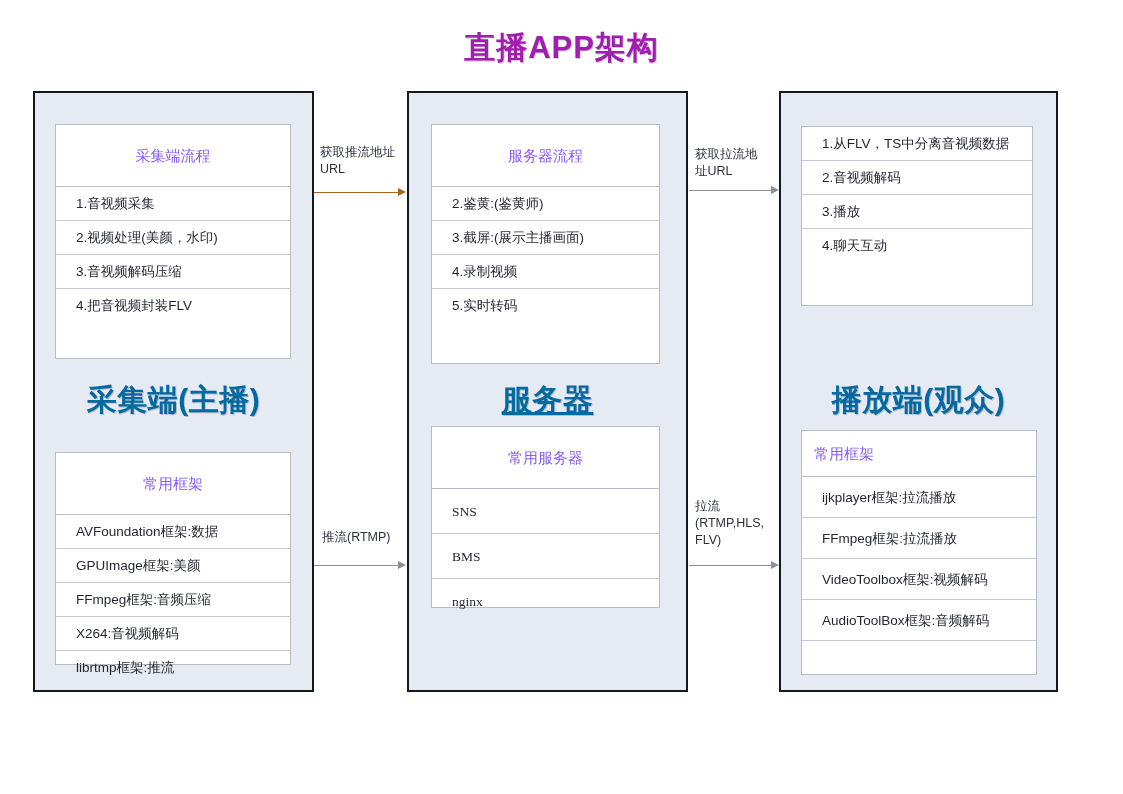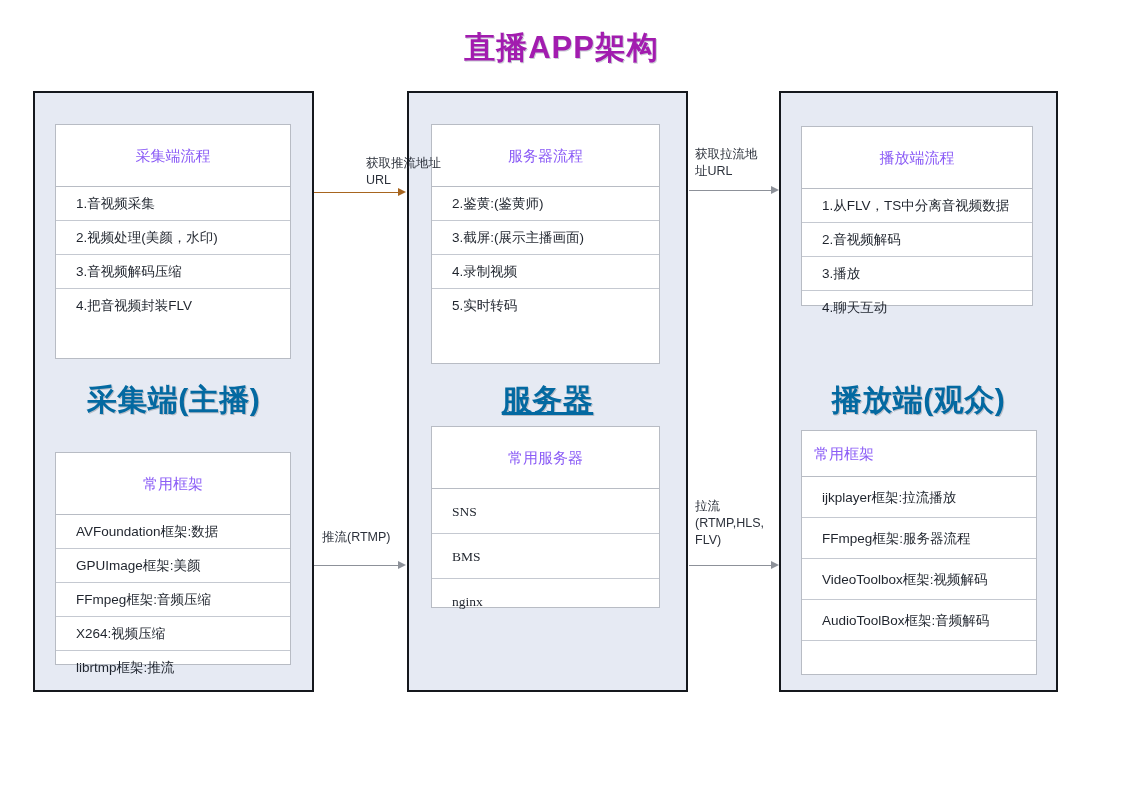--- a/index.html
+++ b/index.html
@@ -123,21 +123,21 @@
     font-size: 12.5px;
     line-height: 17px;
     color: #2b303a;
     white-space: pre-line;
   }
 
   
   #conn-push-url     { left: 314px; top: 192px; width: 93px; }
   #conn-push-url .conn-line { width: 85px; }
   #conn-push-url .conn-head { left: 84px; }
-  #conn-push-url-label { left: 320px; top: 155px; width: 90px; margin-left: 46px; }
+  #conn-push-url-label { left: 320px; top: 144px; width: 90px; }
 
   #conn-pull-url     { left: 689px; top: 190px; width: 91px; }
   #conn-pull-url .conn-line { width: 83px; }
   #conn-pull-url .conn-head { left: 82px; }
   #conn-pull-url-label { left: 695px; top: 146px; width: 86px; }
 
   #conn-rtmp         { left: 314px; top: 565px; width: 93px; }
   #conn-rtmp .conn-line { width: 85px; }
   #conn-rtmp .conn-head { left: 84px; }
   #conn-rtmp-label   { left: 322px; top: 529px; width: 92px; }
@@ -162,21 +162,21 @@
   <div class="card-row">4.把音视频封装FLV</div>
 </div>
 
 <div class="section-heading" id="heading-capture">采集端(主播)</div>
 
 <div class="card" id="card-capture-fw">
   <div class="card-header">常用框架</div>
   <div class="card-row">AVFoundation框架:数据</div>
   <div class="card-row">GPUImage框架:美颜</div>
   <div class="card-row">FFmpeg框架:音频压缩</div>
-  <div class="card-row">X264:视频压缩</div>
+  <div class="card-row">X264:音视频解码</div>
   <div class="card-row">librtmp框架:推流</div>
 </div>
 
 <div class="panel" id="panel-server"></div>
 
 <div class="card" id="card-server-flow">
   <div class="card-header">服务器流程</div>
   <div class="card-row">2.鉴黄:(鉴黄师)</div>
   <div class="card-row">3.截屏:(展示主播画面)</div>
   <div class="card-row">4.录制视频</div>
@@ -188,33 +188,32 @@
 <div class="card" id="card-server-list">
   <div class="card-header">常用服务器</div>
   <div class="card-row tall2">SNS</div>
   <div class="card-row tall2">BMS</div>
   <div class="card-row tall2">nginx</div>
 </div>
 
 <div class="panel" id="panel-player"></div>
 
 <div class="card" id="card-player-flow">
-  <div class="card-header">播放端流程</div>
   <div class="card-row">1.从FLV，TS中分离音视频数据</div>
   <div class="card-row">2.音视频解码</div>
   <div class="card-row">3.播放</div>
   <div class="card-row">4.聊天互动</div>
 </div>
 
 <div class="section-heading" id="heading-player">播放端(观众)</div>
 
 <div class="card" id="card-player-fw">
   <div class="card-header left-align">常用框架</div>
   <div class="card-row tall">ijkplayer框架:拉流播放</div>
-  <div class="card-row tall">FFmpeg框架:服务器流程</div>
+  <div class="card-row tall">FFmpeg框架:拉流播放</div>
   <div class="card-row tall">VideoToolbox框架:视频解码</div>
   <div class="card-row tall">AudioToolBox框架:音频解码</div>
   <div class="card-row tall blank"></div>
 </div>
 
 <div class="conn-label" id="conn-push-url-label">获取推流地址
 URL</div>
 <div class="connector" id="conn-push-url">
   <div class="conn-line orange"></div>
   <div class="conn-head orange"></div>

